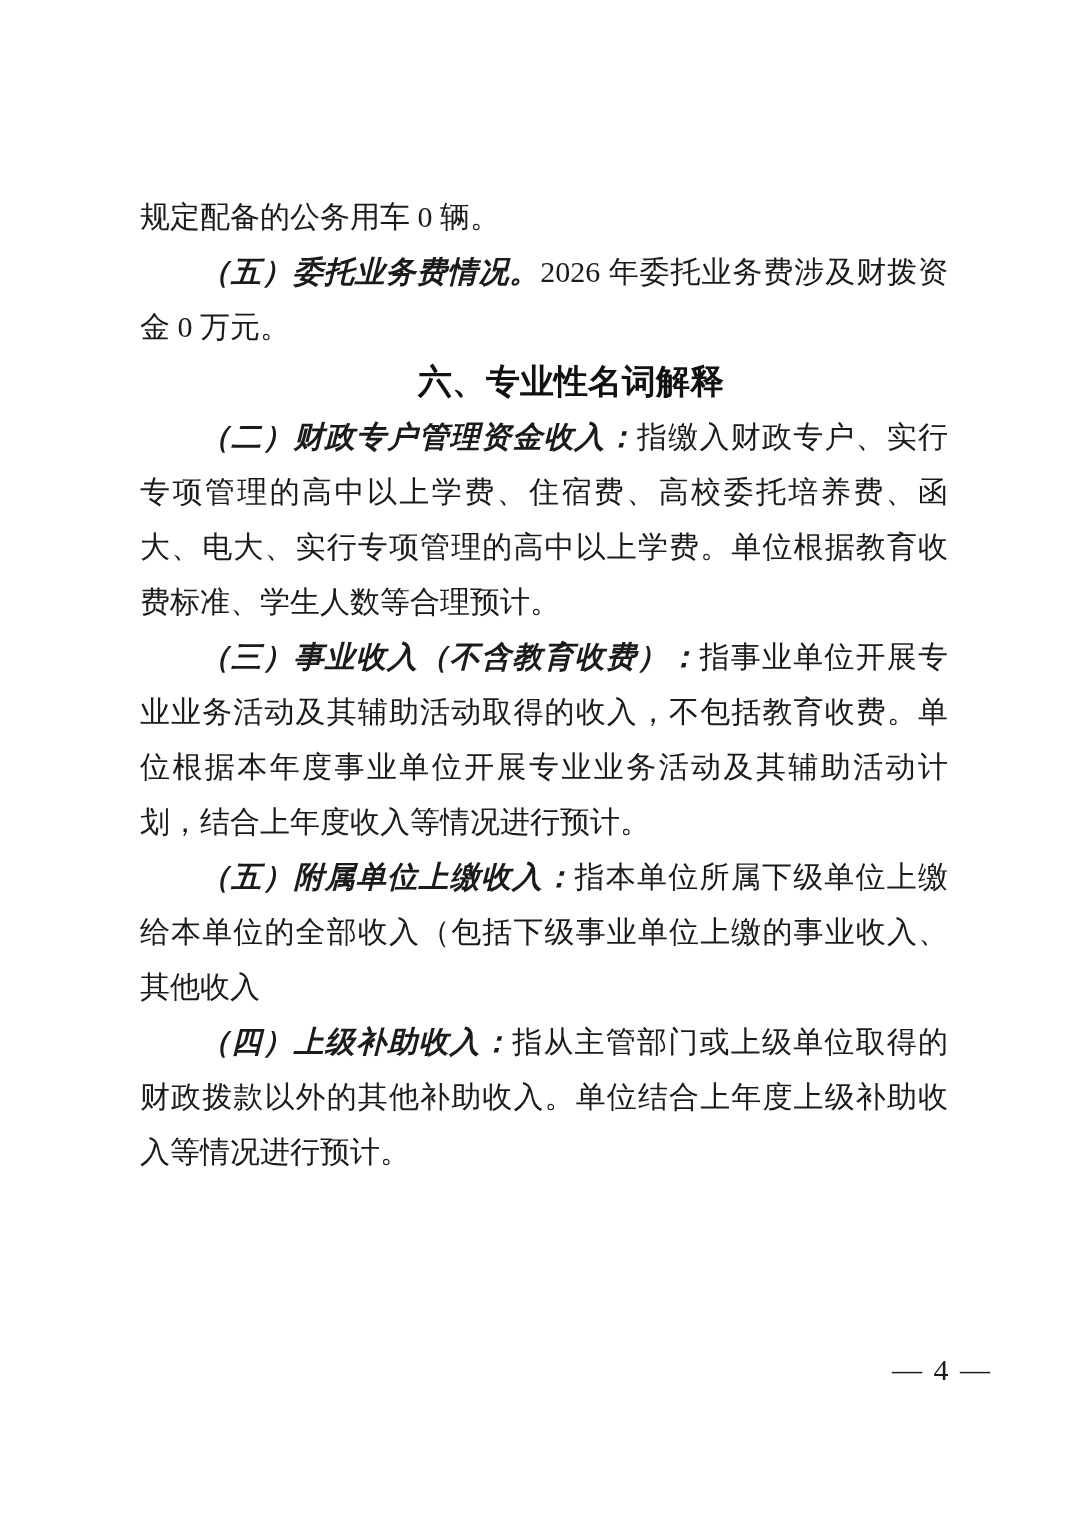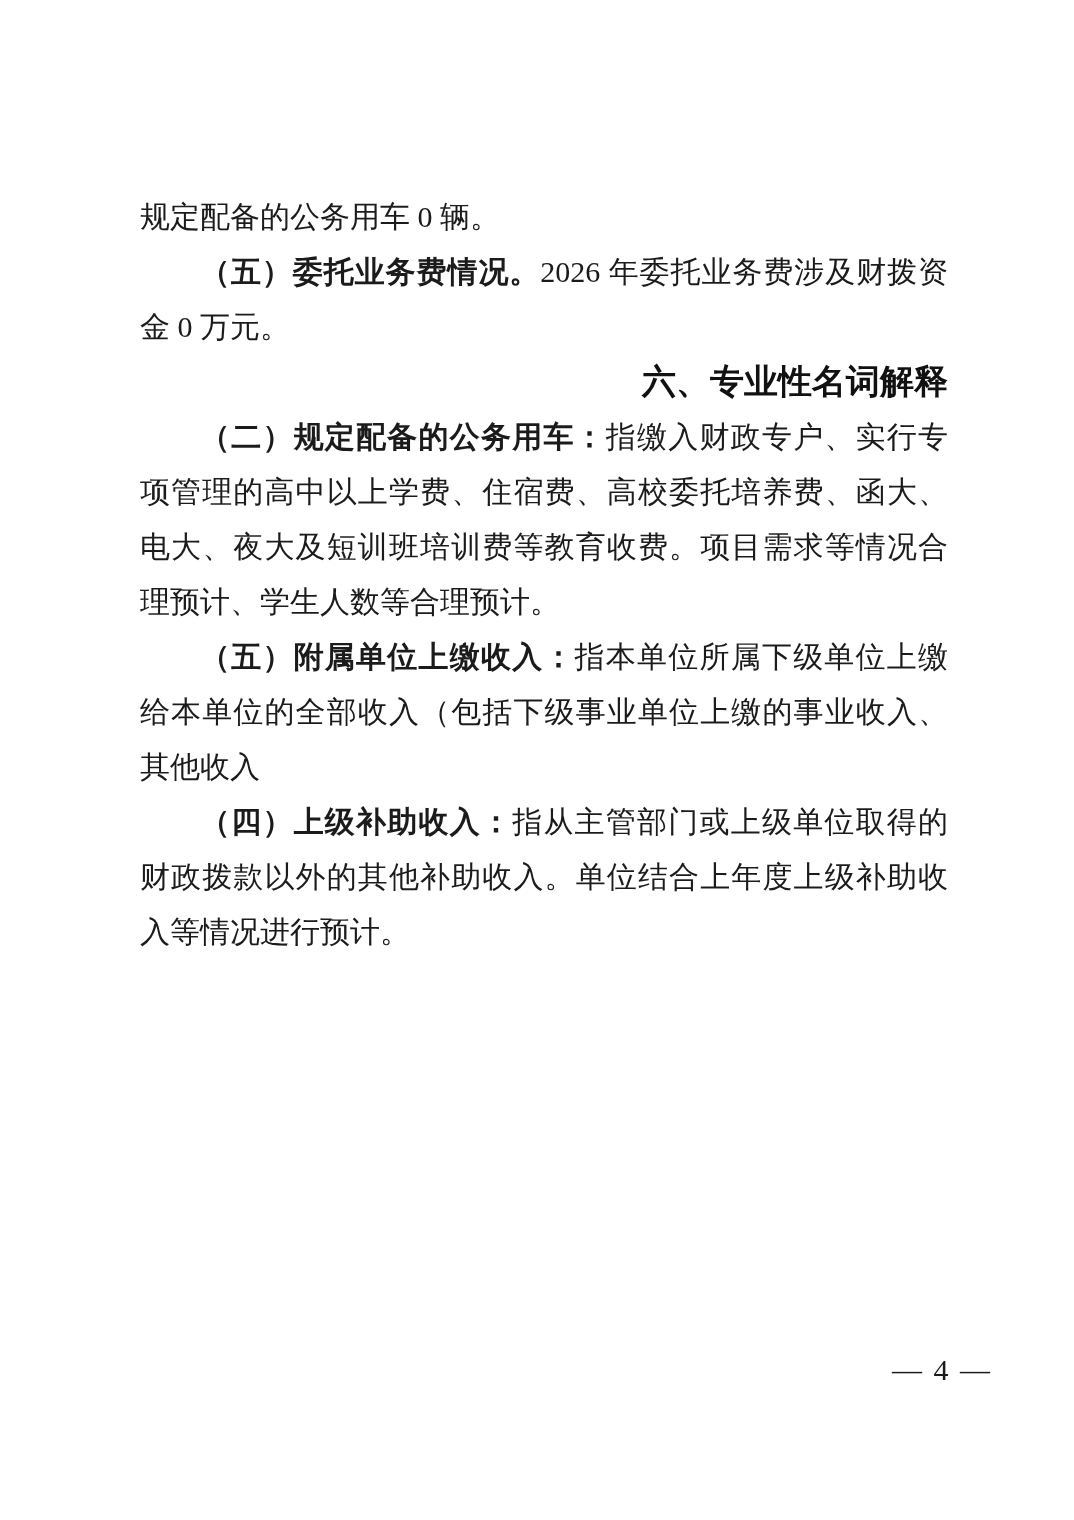--- a/index.html
+++ b/index.html
@@ -29,30 +29,31 @@
   }
   .para {
     margin: 0;
     text-indent: 60px;
   }
   .para.no-indent {
     text-indent: 0;
   }
   .lead {
     font-weight: bold;
+    font-style: italic;
   }
   .heading {
     margin: 0;
     text-indent: 54px;
     font-family: "Liberation Sans", sans-serif;
     font-weight: bold;
     font-size: 34px;
     line-height: 55px;
     color: #111111;
-    text-align: right;
+    text-align: center;
   }
   .page-footer {
     position: absolute;
     top: 1350px;
     right: 130px;
     font-size: 30px;
     line-height: 40px;
     color: #1b1b1b;
     letter-spacing: 2px;
     white-space: nowrap;
@@ -69,23 +70,26 @@
     </p>
 
     <p class="para">
       <span class="lead">（五）委托业务费情况。</span><span>2026 年委托业务费涉及财拨资金 0 万元。</span>
     </p>
 
     <h2 class="heading">六、专业性名词解释</h2>
 
 
     <p class="para">
-      <span class="lead">（二）规定配备的公务用车：</span><span>指缴入财政专户、实行专项管理的高中以上学费、住宿费、高校委托培养费、函大、电大、夜大及短训班培训费等教育收费。项目需求等情况合理预计、学生人数等合理预计。</span>
+      <span class="lead">（二）财政专户管理资金收入：</span><span>指缴入财政专户、实行专项管理的高中以上学费、住宿费、高校委托培养费、函大、电大、实行专项管理的高中以上学费。单位根据教育收费标准、学生人数等合理预计。</span>
     </p>
 
+    <p class="para">
+      <span class="lead">（三）事业收入（不含教育收费）：</span><span>指事业单位开展专业业务活动及其辅助活动取得的收入，不包括教育收费。单位根据本年度事业单位开展专业业务活动及其辅助活动计划，结合上年度收入等情况进行预计。</span>
+    </p>
 
     <p class="para">
       <span class="lead">（五）附属单位上缴收入：</span><span>指本单位所属下级单位上缴给本单位的全部收入（包括下级事业单位上缴的事业收入、其他收入</span>
     </p>
 
     <p class="para">
       <span class="lead">（四）上级补助收入：</span><span>指从主管部门或上级单位取得的财政拨款以外的其他补助收入。单位结合上年度上级补助收入等情况进行预计。</span>
     </p>
 
   </main>

